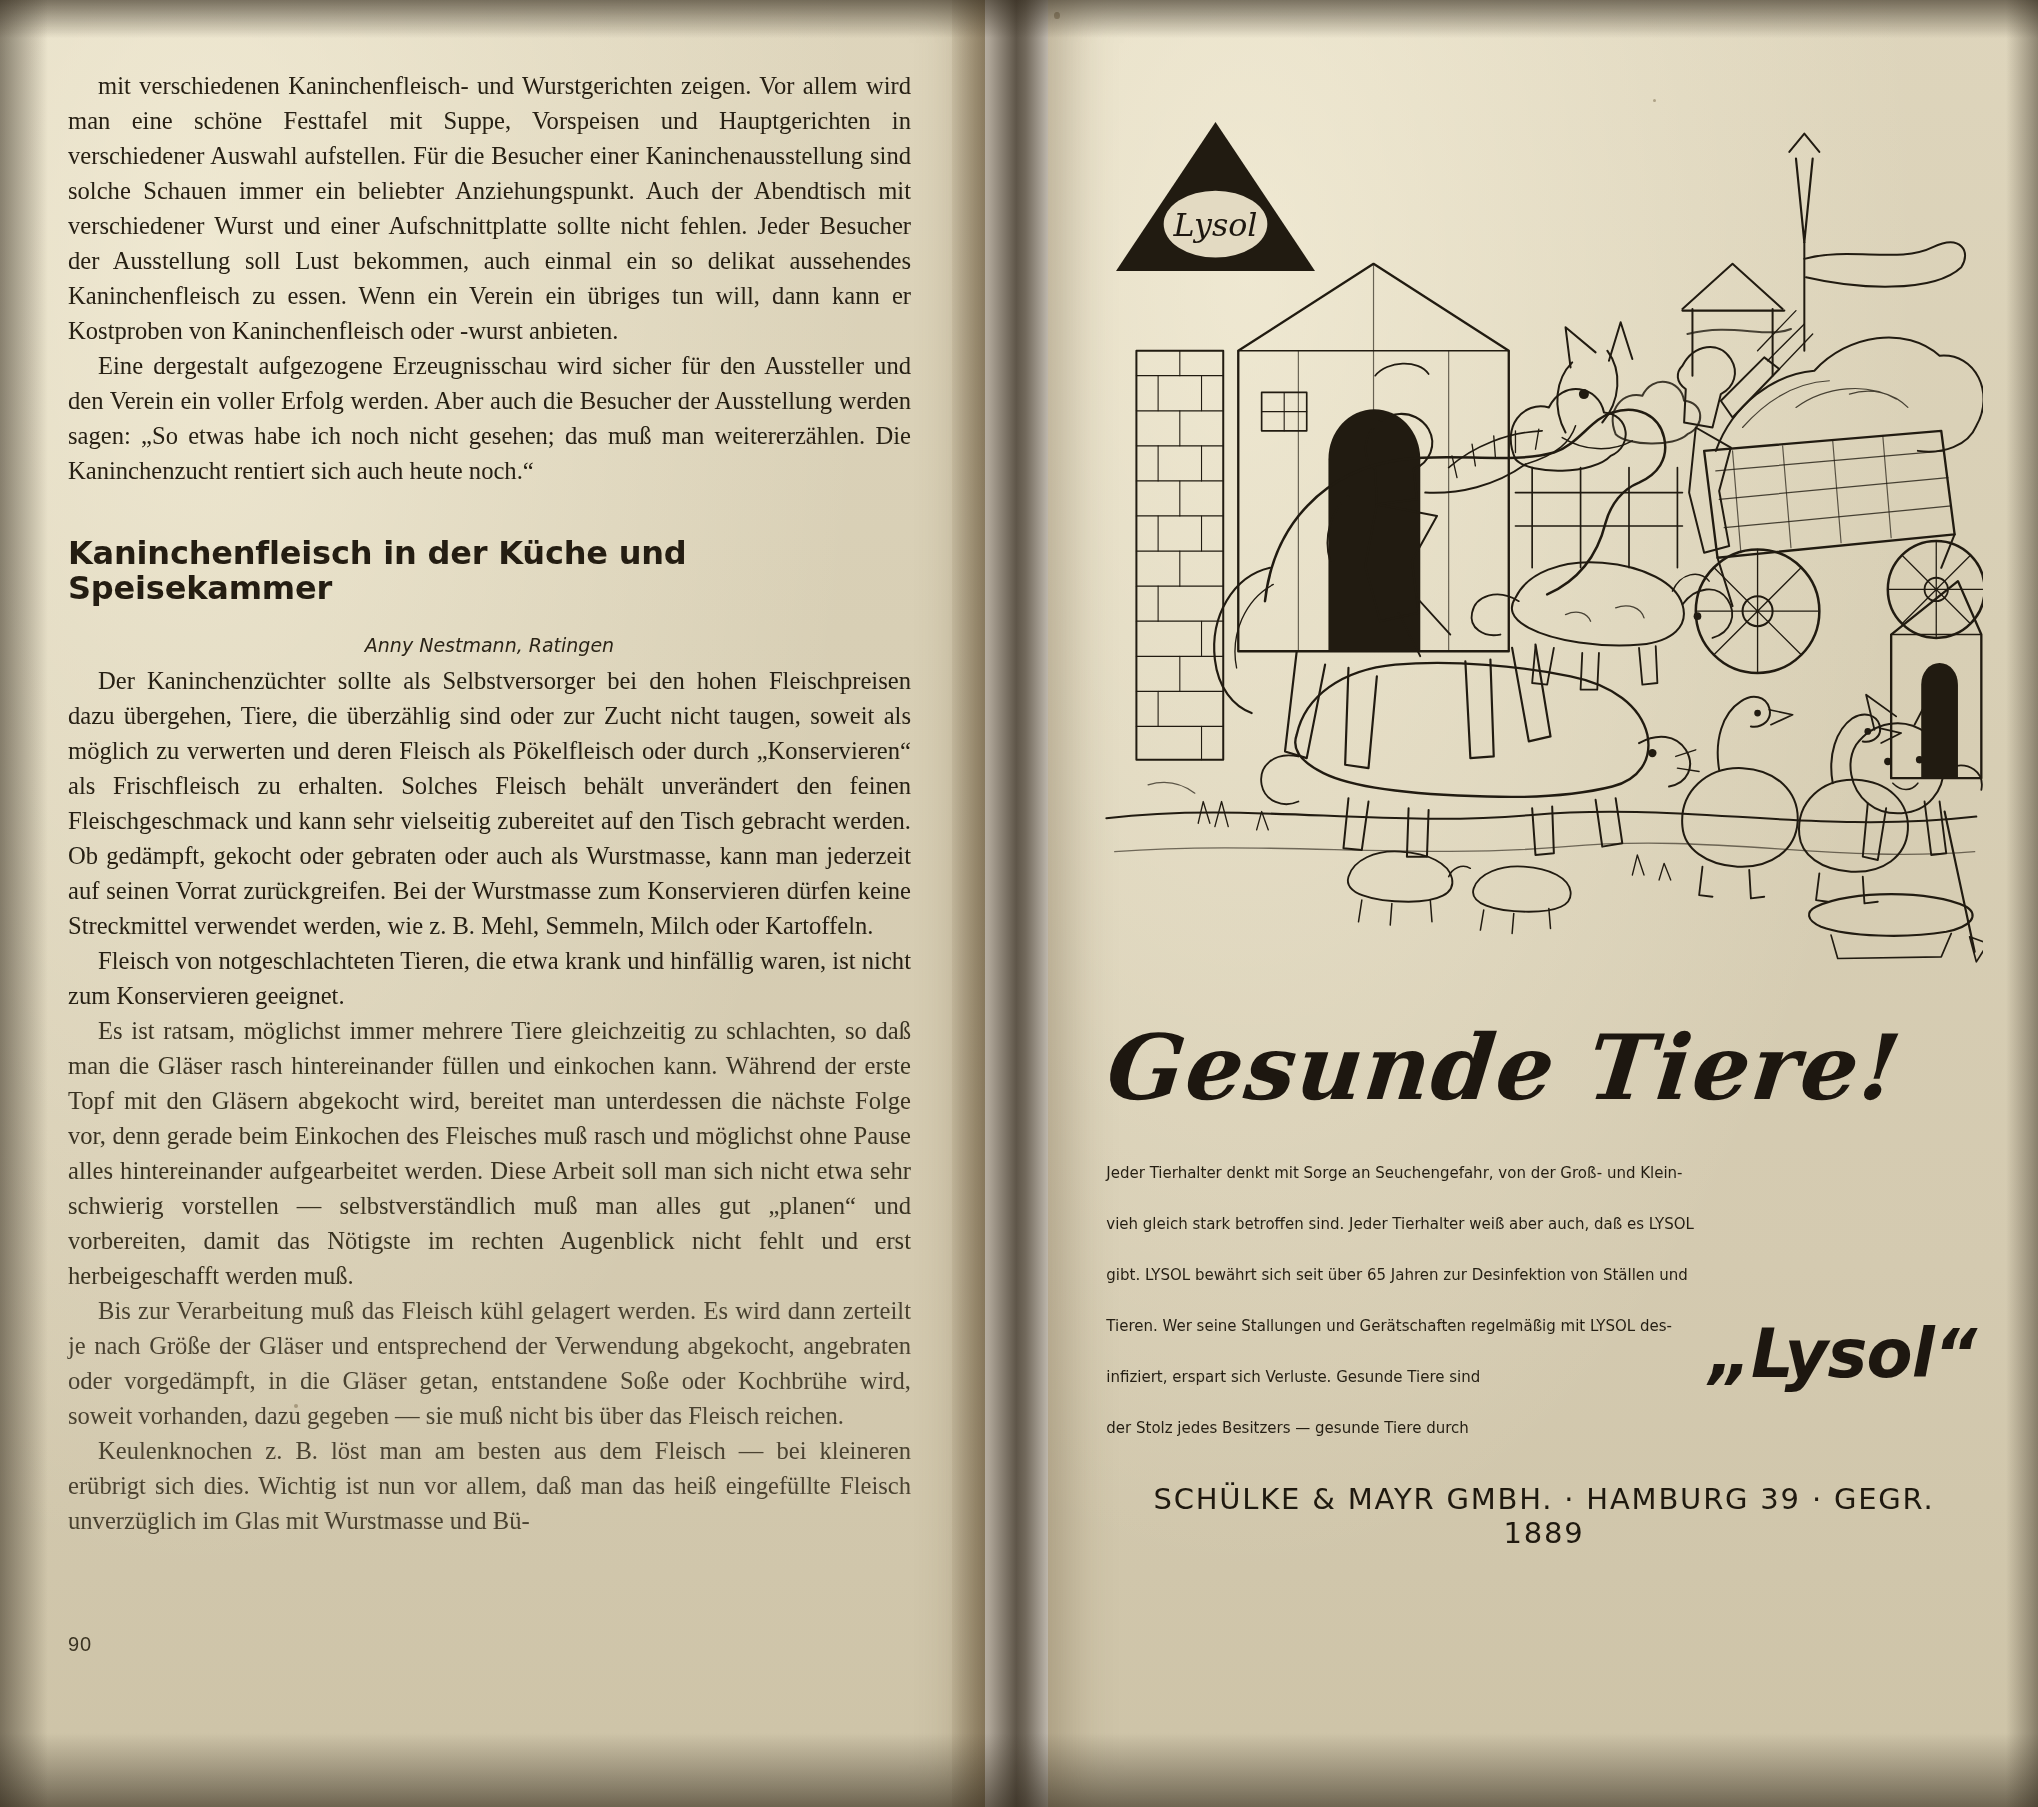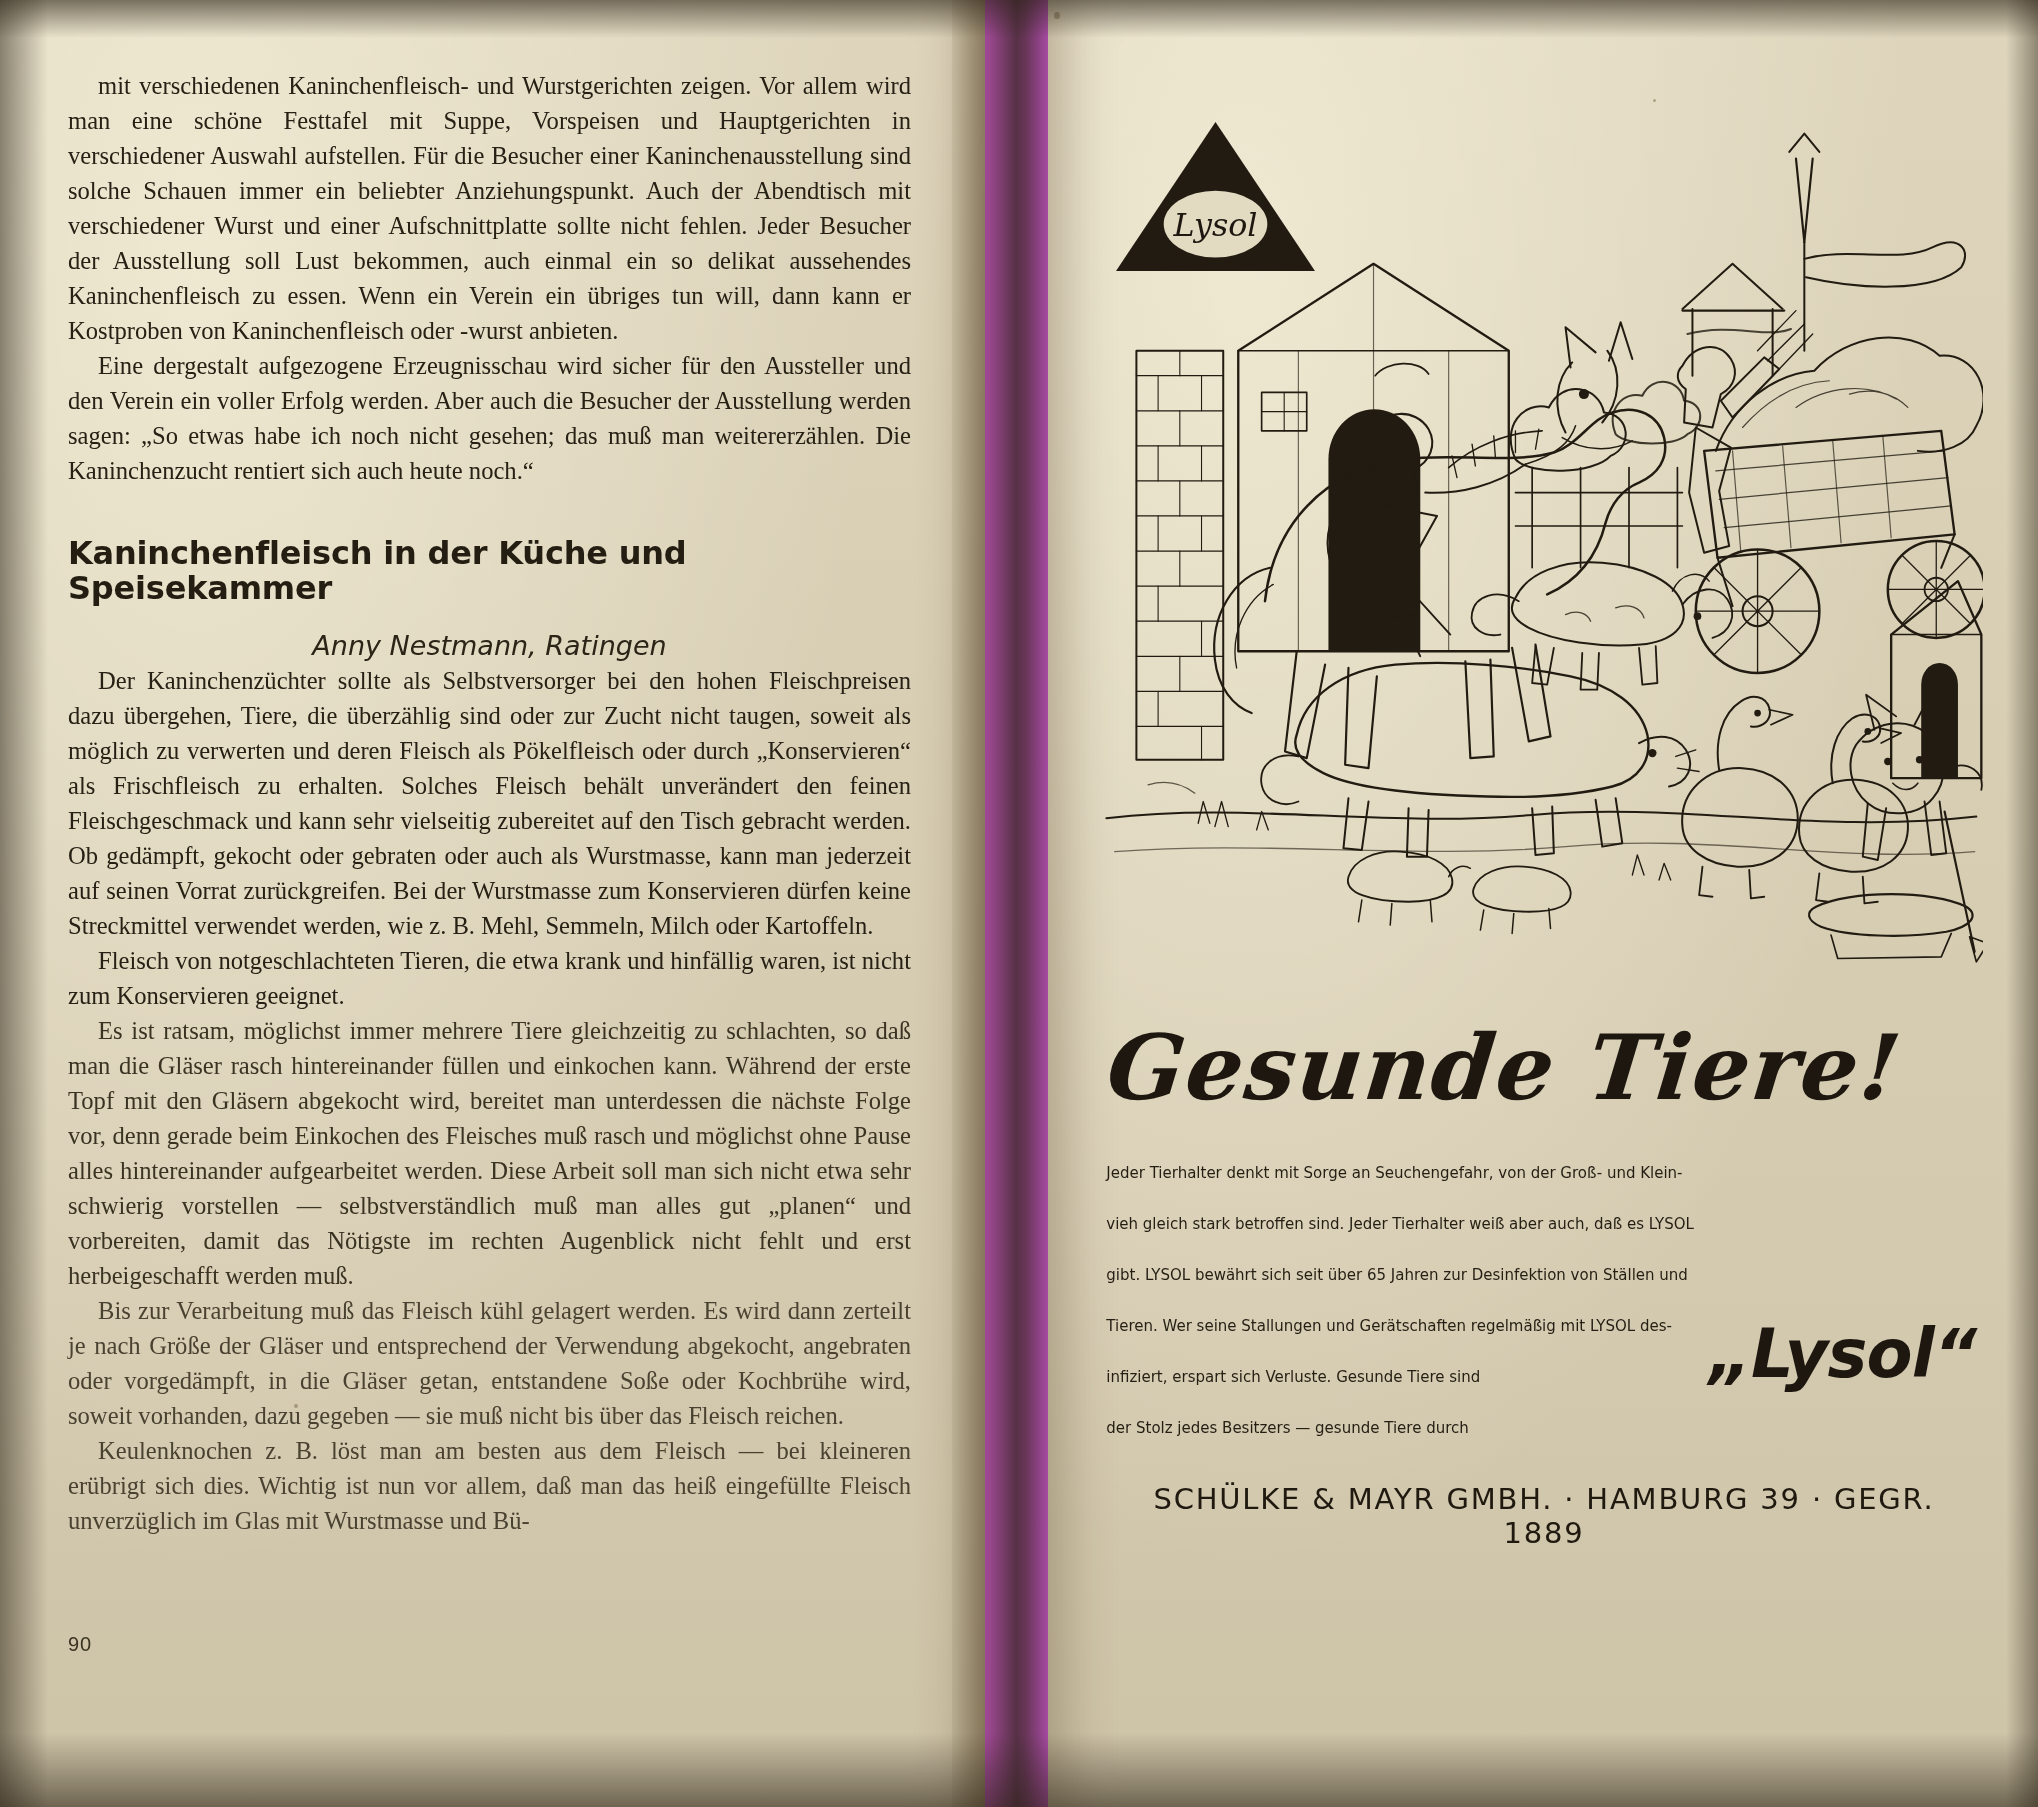--- a/index.html
+++ b/index.html
@@ -12,21 +12,21 @@
     height: 1808px;
     overflow: hidden;
     font-family: "Liberation Serif", serif;
   }
 
   
   .spread {
     position: relative;
     width: 2039px;
     height: 1808px;
-    background: #d946ef;
+    background: #ffffff;
   }
   .page-left, .page-right {
     position: absolute;
     top: 0;
     height: 1808px;
     background:
       radial-gradient(ellipse at 20% 15%, rgba(255,250,230,0.55) 0%, rgba(255,250,230,0) 60%),
       linear-gradient(180deg, #ded5bc 0%, #d8cfb5 35%, #d4cab0 70%, #cdc3a7 100%);
   }
   .page-left {
@@ -104,21 +104,21 @@
     font-size: 32px;
     letter-spacing: -0.2px;
     text-align: left;
     color: #241d12;
   }
   .article-byline {
     margin: 22px 0 0 0;
     text-align: center;
     font-family: "DejaVu Sans", sans-serif;
     font-style: italic;
-    font-size: 27px;
+    font-size: 19px;
     color: #2b2417;
   }
   .after-title { margin-top: 35px; }
 
   .faded { color: #3a3322; }
   .faded2 { color: #4a4231; }
 
   .page-number {
     position: absolute;
     left: 68px;

